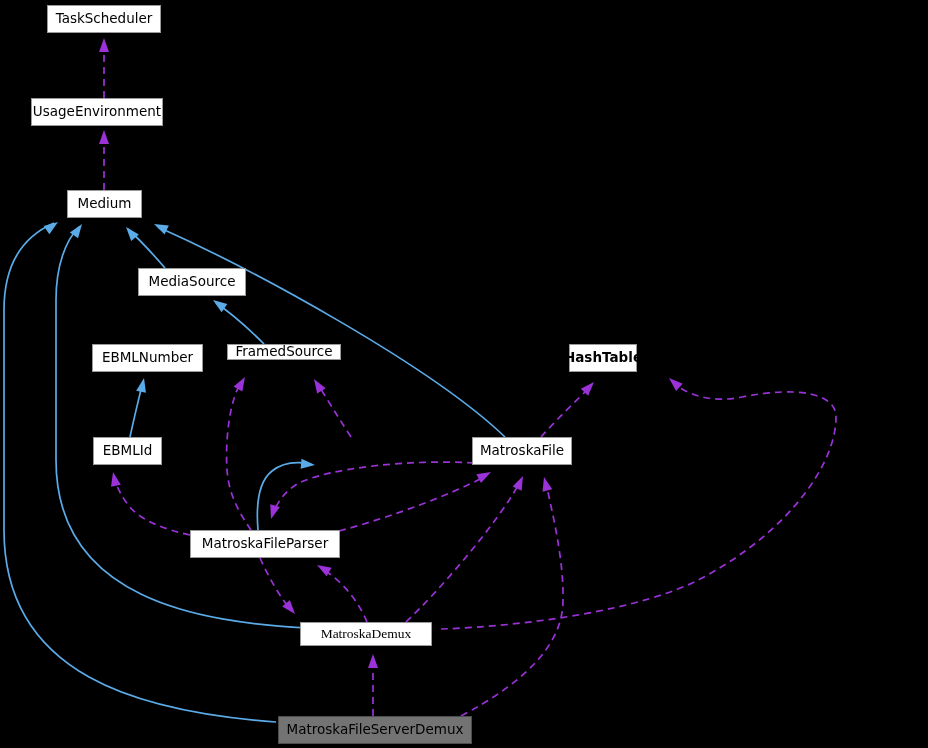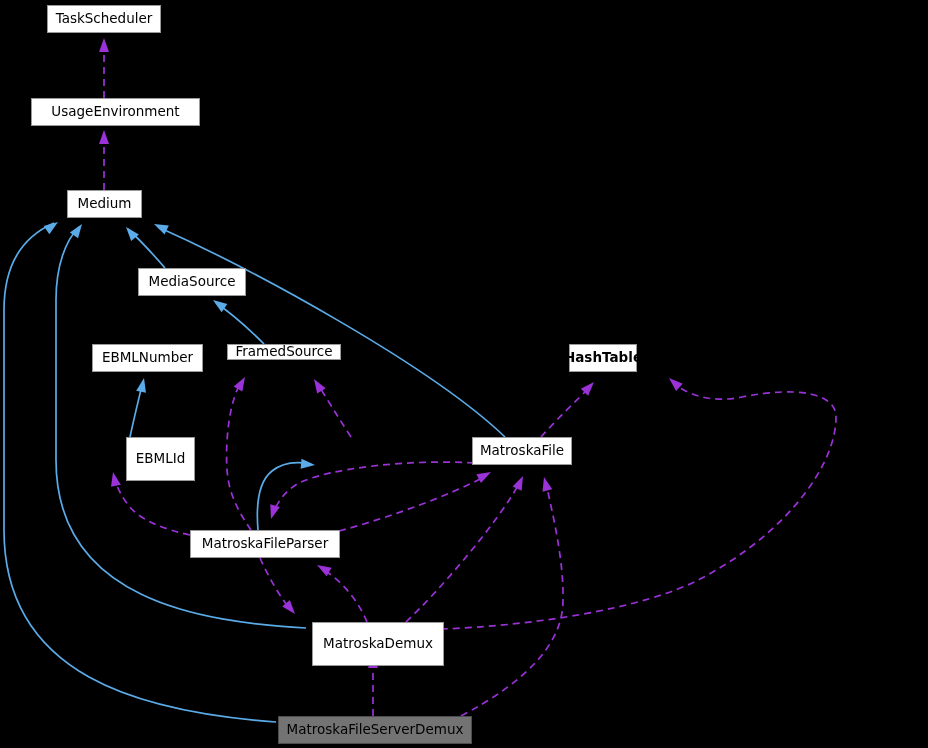--- a/index.html
+++ b/index.html
@@ -76,24 +76,24 @@
       <polygon points="0,0 5,14 -5,14" fill="#9b32d8" class="arrow" transform="translate(669,378) rotate(-48)"></polygon>
       <path d="M541,437 C556,420 576,401 590,387" class="edge usage" stroke="#9b32d8"></path>
       <polygon points="0,0 5,14 -5,14" fill="#9b32d8" class="arrow" transform="translate(594,382) rotate(43)"></polygon>
       <path d="M373,716 L373,659" class="edge usage" stroke="#9b32d8"></path>
       <polygon points="0,0 5,14 -5,14" fill="#9b32d8" class="arrow" transform="translate(373,654) rotate(0)"></polygon>
       <path d="M461,716 C525,682 562,645 563,602 C564,558 552,512 546,483" class="edge usage" stroke="#9b32d8"></path>
       <polygon points="0,0 5,14 -5,14" fill="#9b32d8" class="arrow" transform="translate(544,477) rotate(-14)"></polygon>
     </svg>
 
   <div class="node" style="left: 47px; top: 5px; width: 114px; height: 28px;">TaskScheduler</div>
-  <div class="node" style="left: 31px; top: 98px; width: 169px; height: 28px;">UsageEnvironment</div>
+  <div class="node" style="left: 31px; top: 98px; width: 132px; height: 28px;">UsageEnvironment</div>
   <div class="node" style="left: 67px; top: 190px; width: 75px; height: 28px;">Medium</div>
   <div class="node" style="left: 138px; top: 268px; width: 108px; height: 28px;">MediaSource</div>
   <div class="node" style="left: 92px; top: 344px; width: 111px; height: 28px;">EBMLNumber</div>
   <div class="node" style="left: 227px; top: 344px; width: 114px; height: 16px;">FramedSource</div>
   <div class="node" style="left: 569px; top: 344px; width: 68px; height: 28px; font-weight: bold;">HashTable</div>
-  <div class="node" style="left: 93px; top: 437px; width: 69px; height: 44px; margin-left: 33px;">EBMLId</div>
+  <div class="node" style="left: 93px; top: 437px; width: 69px; height: 28px;">EBMLId</div>
   <div class="node" style="left: 472px; top: 437px; width: 100px; height: 28px;">MatroskaFile</div>
   <div class="node" style="left: 190px; top: 530px; width: 150px; height: 28px;">MatroskaFileParser</div>
-  <div class="node" style="left: 312px; top: 622px; width: 132px; height: 44px;">MatroskaDemux</div>
+  <div class="node" style="left: 300px; top: 622px; width: 132px; height: 24px; font-family: Liberation Serif, serif;">MatroskaDemux</div>
   <div class="node highlight" style="left: 278px; top: 716px; width: 194px; height: 28px;">MatroskaFileServerDemux</div>
 </div>
 
 </body></html>

